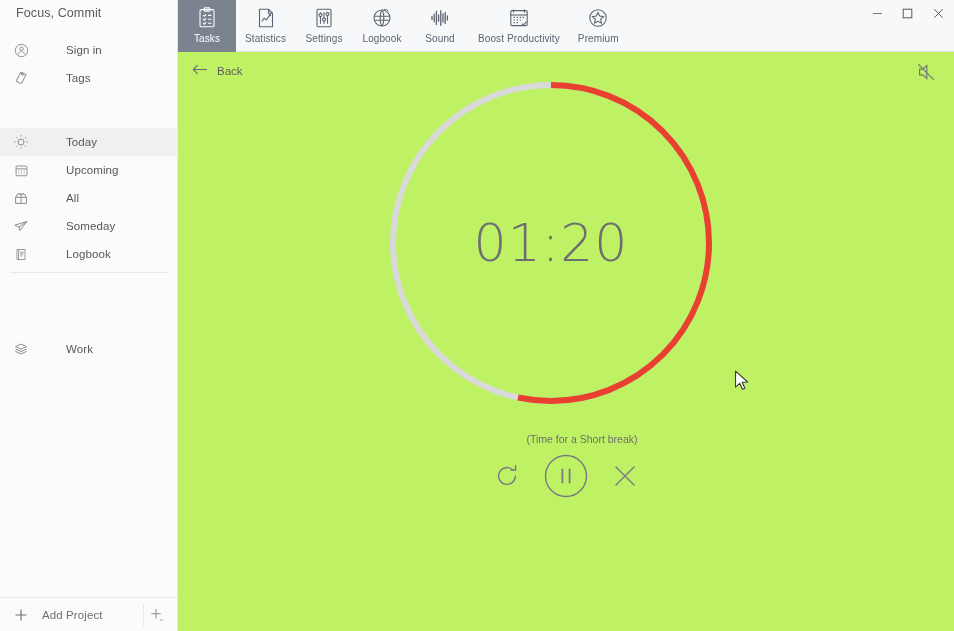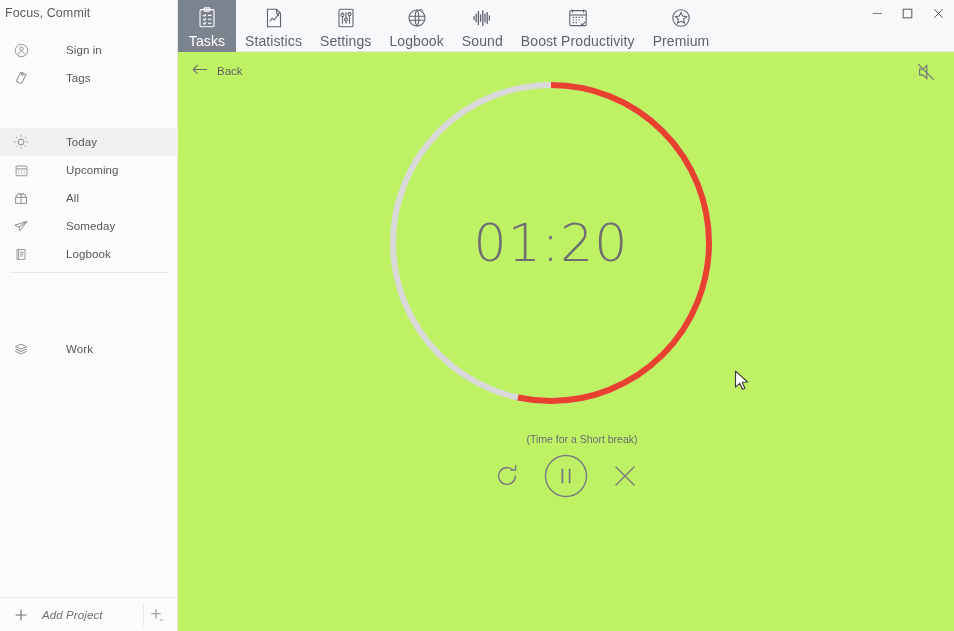--- a/index.html
+++ b/index.html
@@ -13,21 +13,21 @@
   #app { position: relative; width: 954px; height: 631px; }
 
   
   #sidebar {
     position: absolute; left: 0; top: 0;
     width: 178px; height: 631px;
     background: #fbfbfb;
     border-right: 1px solid #e6e6e8;
   }
   #app-title {
-    position: absolute; left: 5px; top: 6px;
+    position: absolute; left: 16px; top: 6px;
     font-size: 12.5px; color: #5b5b5f;
     letter-spacing: .1px;
     white-space: nowrap;
   }
   .nav-group { position: absolute; left: 0; width: 178px; }
   #nav-account { top: 36px; }
   #nav-primary { top: 128px; }
   #nav-projects { top: 299px; margin-top: 36px; }
 
   .nav-item {
@@ -62,21 +62,21 @@
   #sidebar-footer {
     position: absolute; left: 0; bottom: 0;
     width: 178px; height: 34px;
     border-top: 1px solid #e8e8ea;
     display: flex; align-items: center;
   }
   #add-project {
     display: flex; align-items: center;
     padding-left: 11px; cursor: default; flex: 1 1 auto;
   }
-  #add-project .nav-label { margin-left: 11px; color: #707074; font-style: italic; }
+  #add-project .nav-label { margin-left: 11px; color: #707074; }
   #footer-sep {
     position: absolute; right: 34px; top: 6px;
     width: 1px; height: 22px; background: #e8e8ea;
   }
   #add-plus-menu {
     position: absolute; right: 8px; top: 0;
     width: 26px; height: 34px;
     display: flex; align-items: center; justify-content: center;
     color: #8e8e92; cursor: default;
   }
@@ -107,21 +107,21 @@
     padding: 0 9px;
     display: flex; flex-direction: column;
     align-items: center; justify-content: flex-start;
     padding-top: 5px;
     cursor: default;
     color: #5c6370;
   }
   .tab.active { background: #7b838f; color: #ffffff; }
   .tab-ico { height: 26px; display: flex; align-items: center; justify-content: center; }
   .tab-label {
-    font-size: 14px;
+    font-size: 10px;
     margin-top: 2px;
     letter-spacing: .1px;
     white-space: nowrap;
   }
 
   
   #content {
     position: absolute; left: 178px; top: 52px;
     width: 776px; height: 579px;
     background: #bef264;

